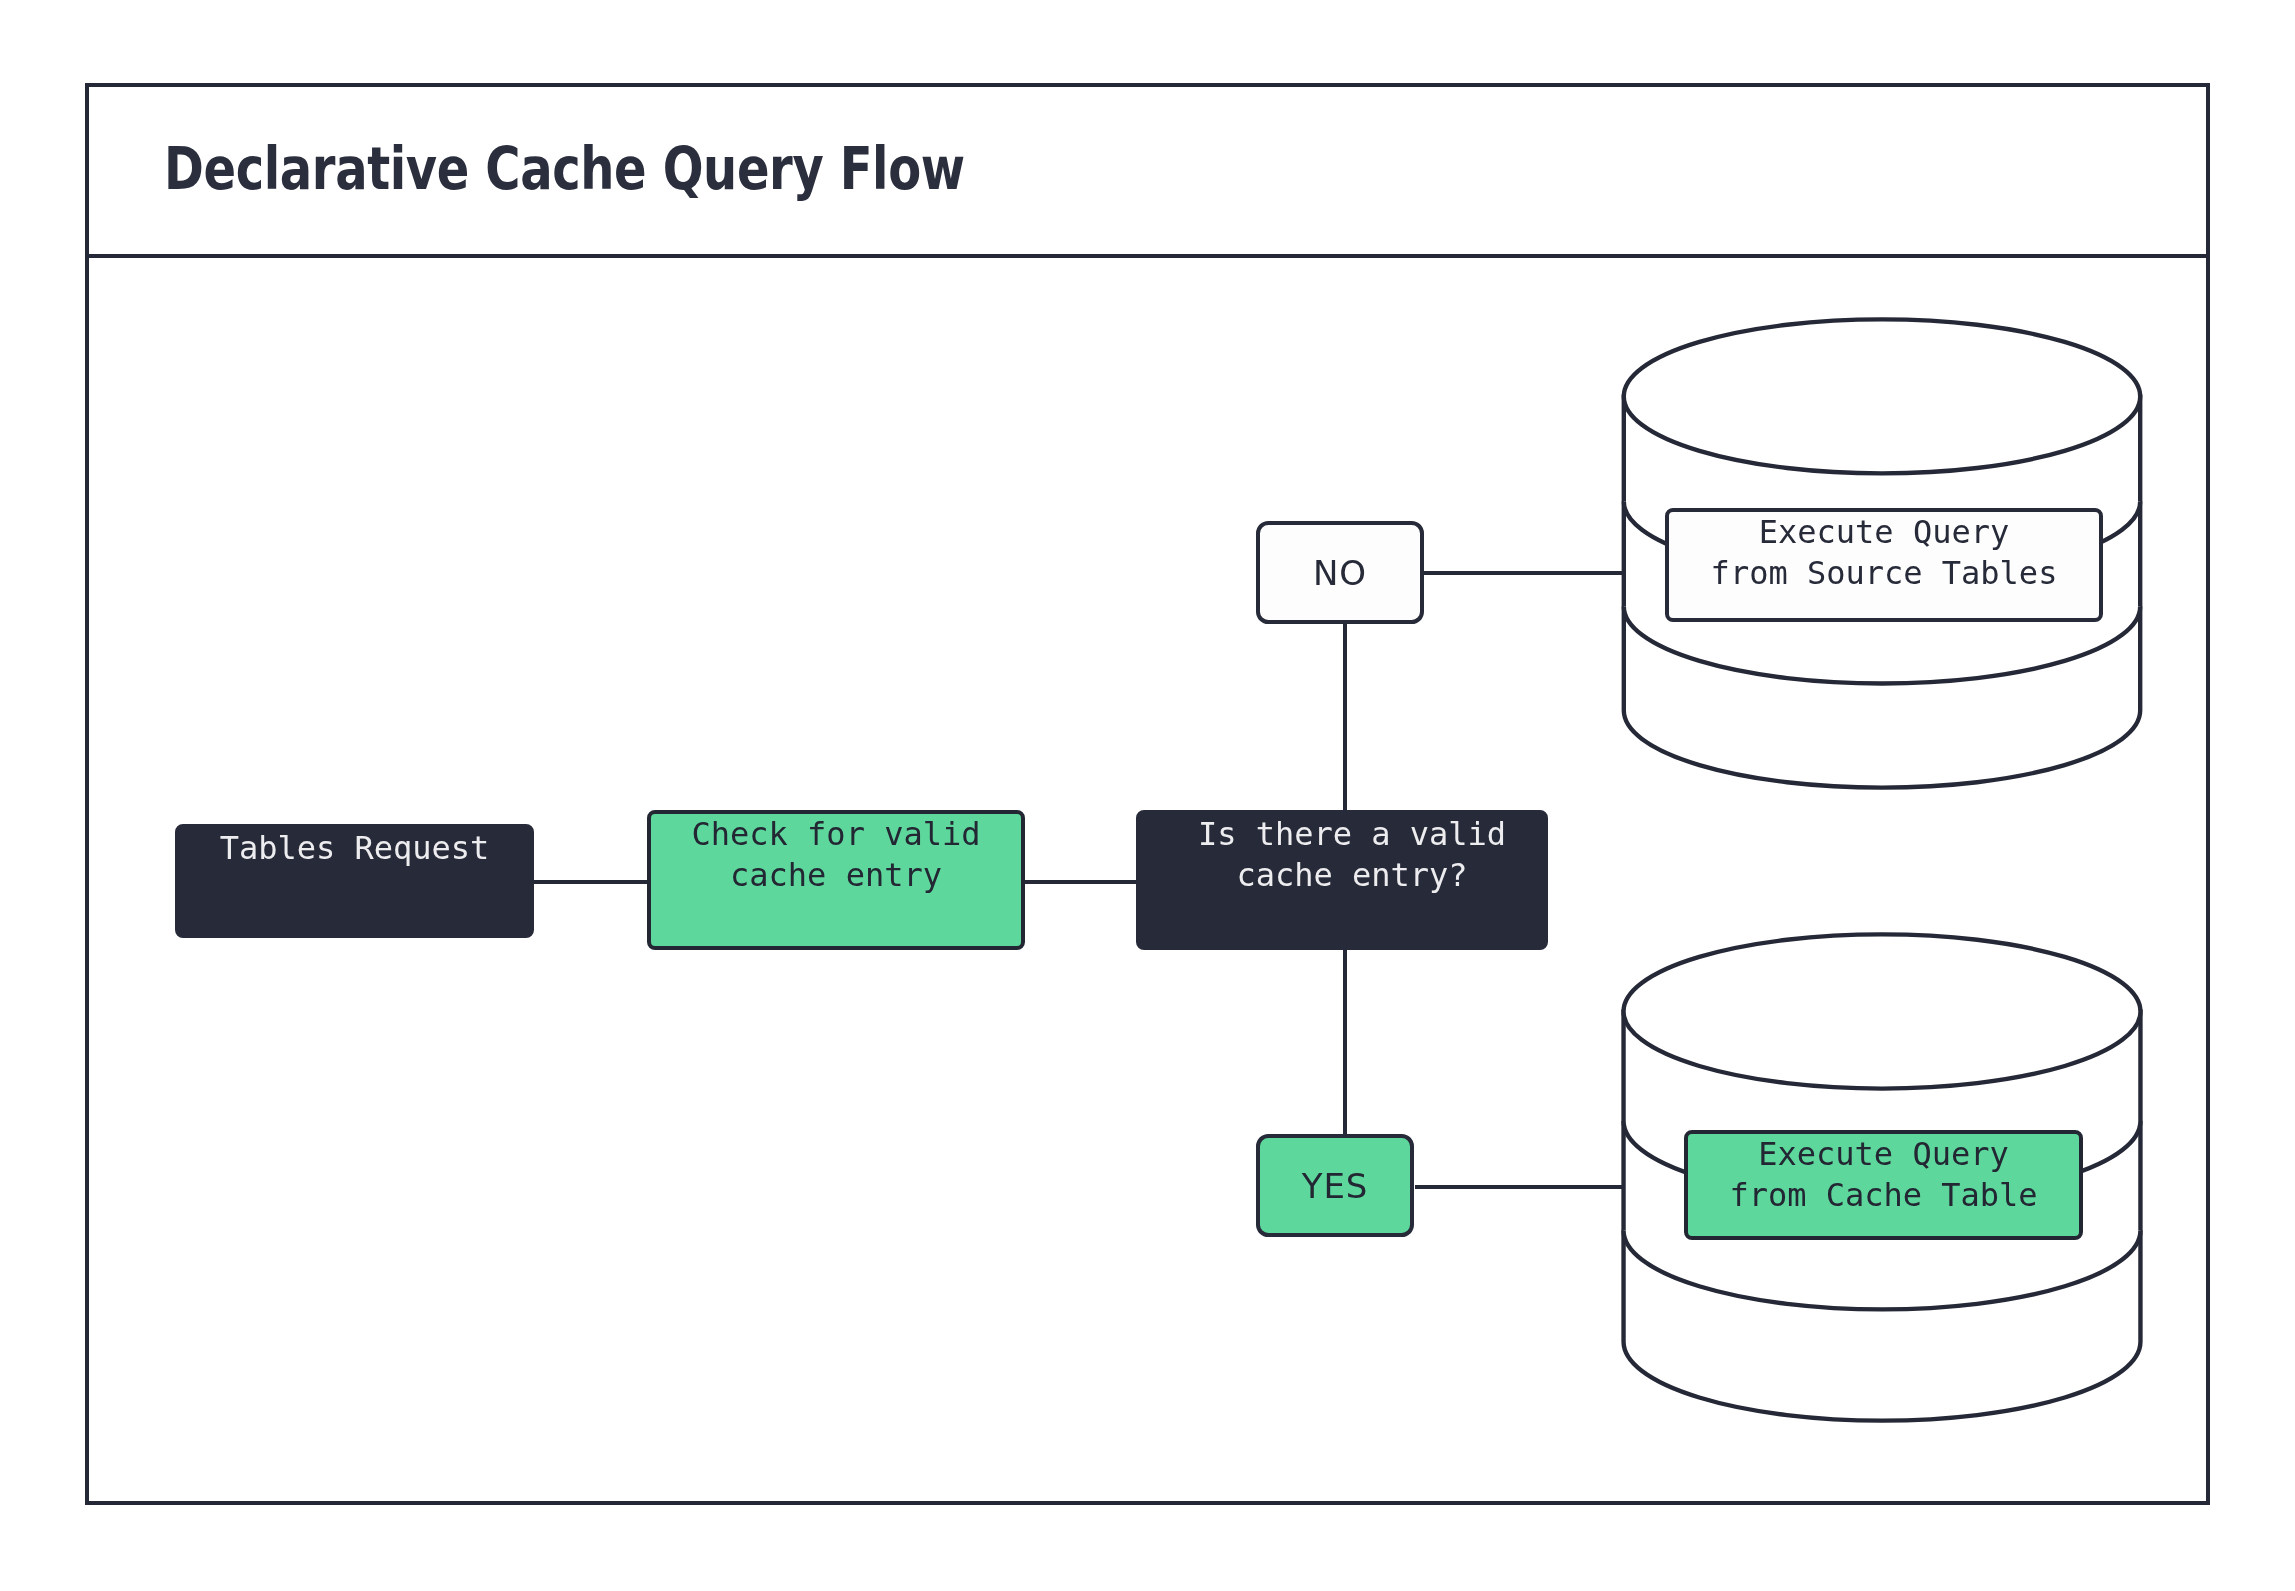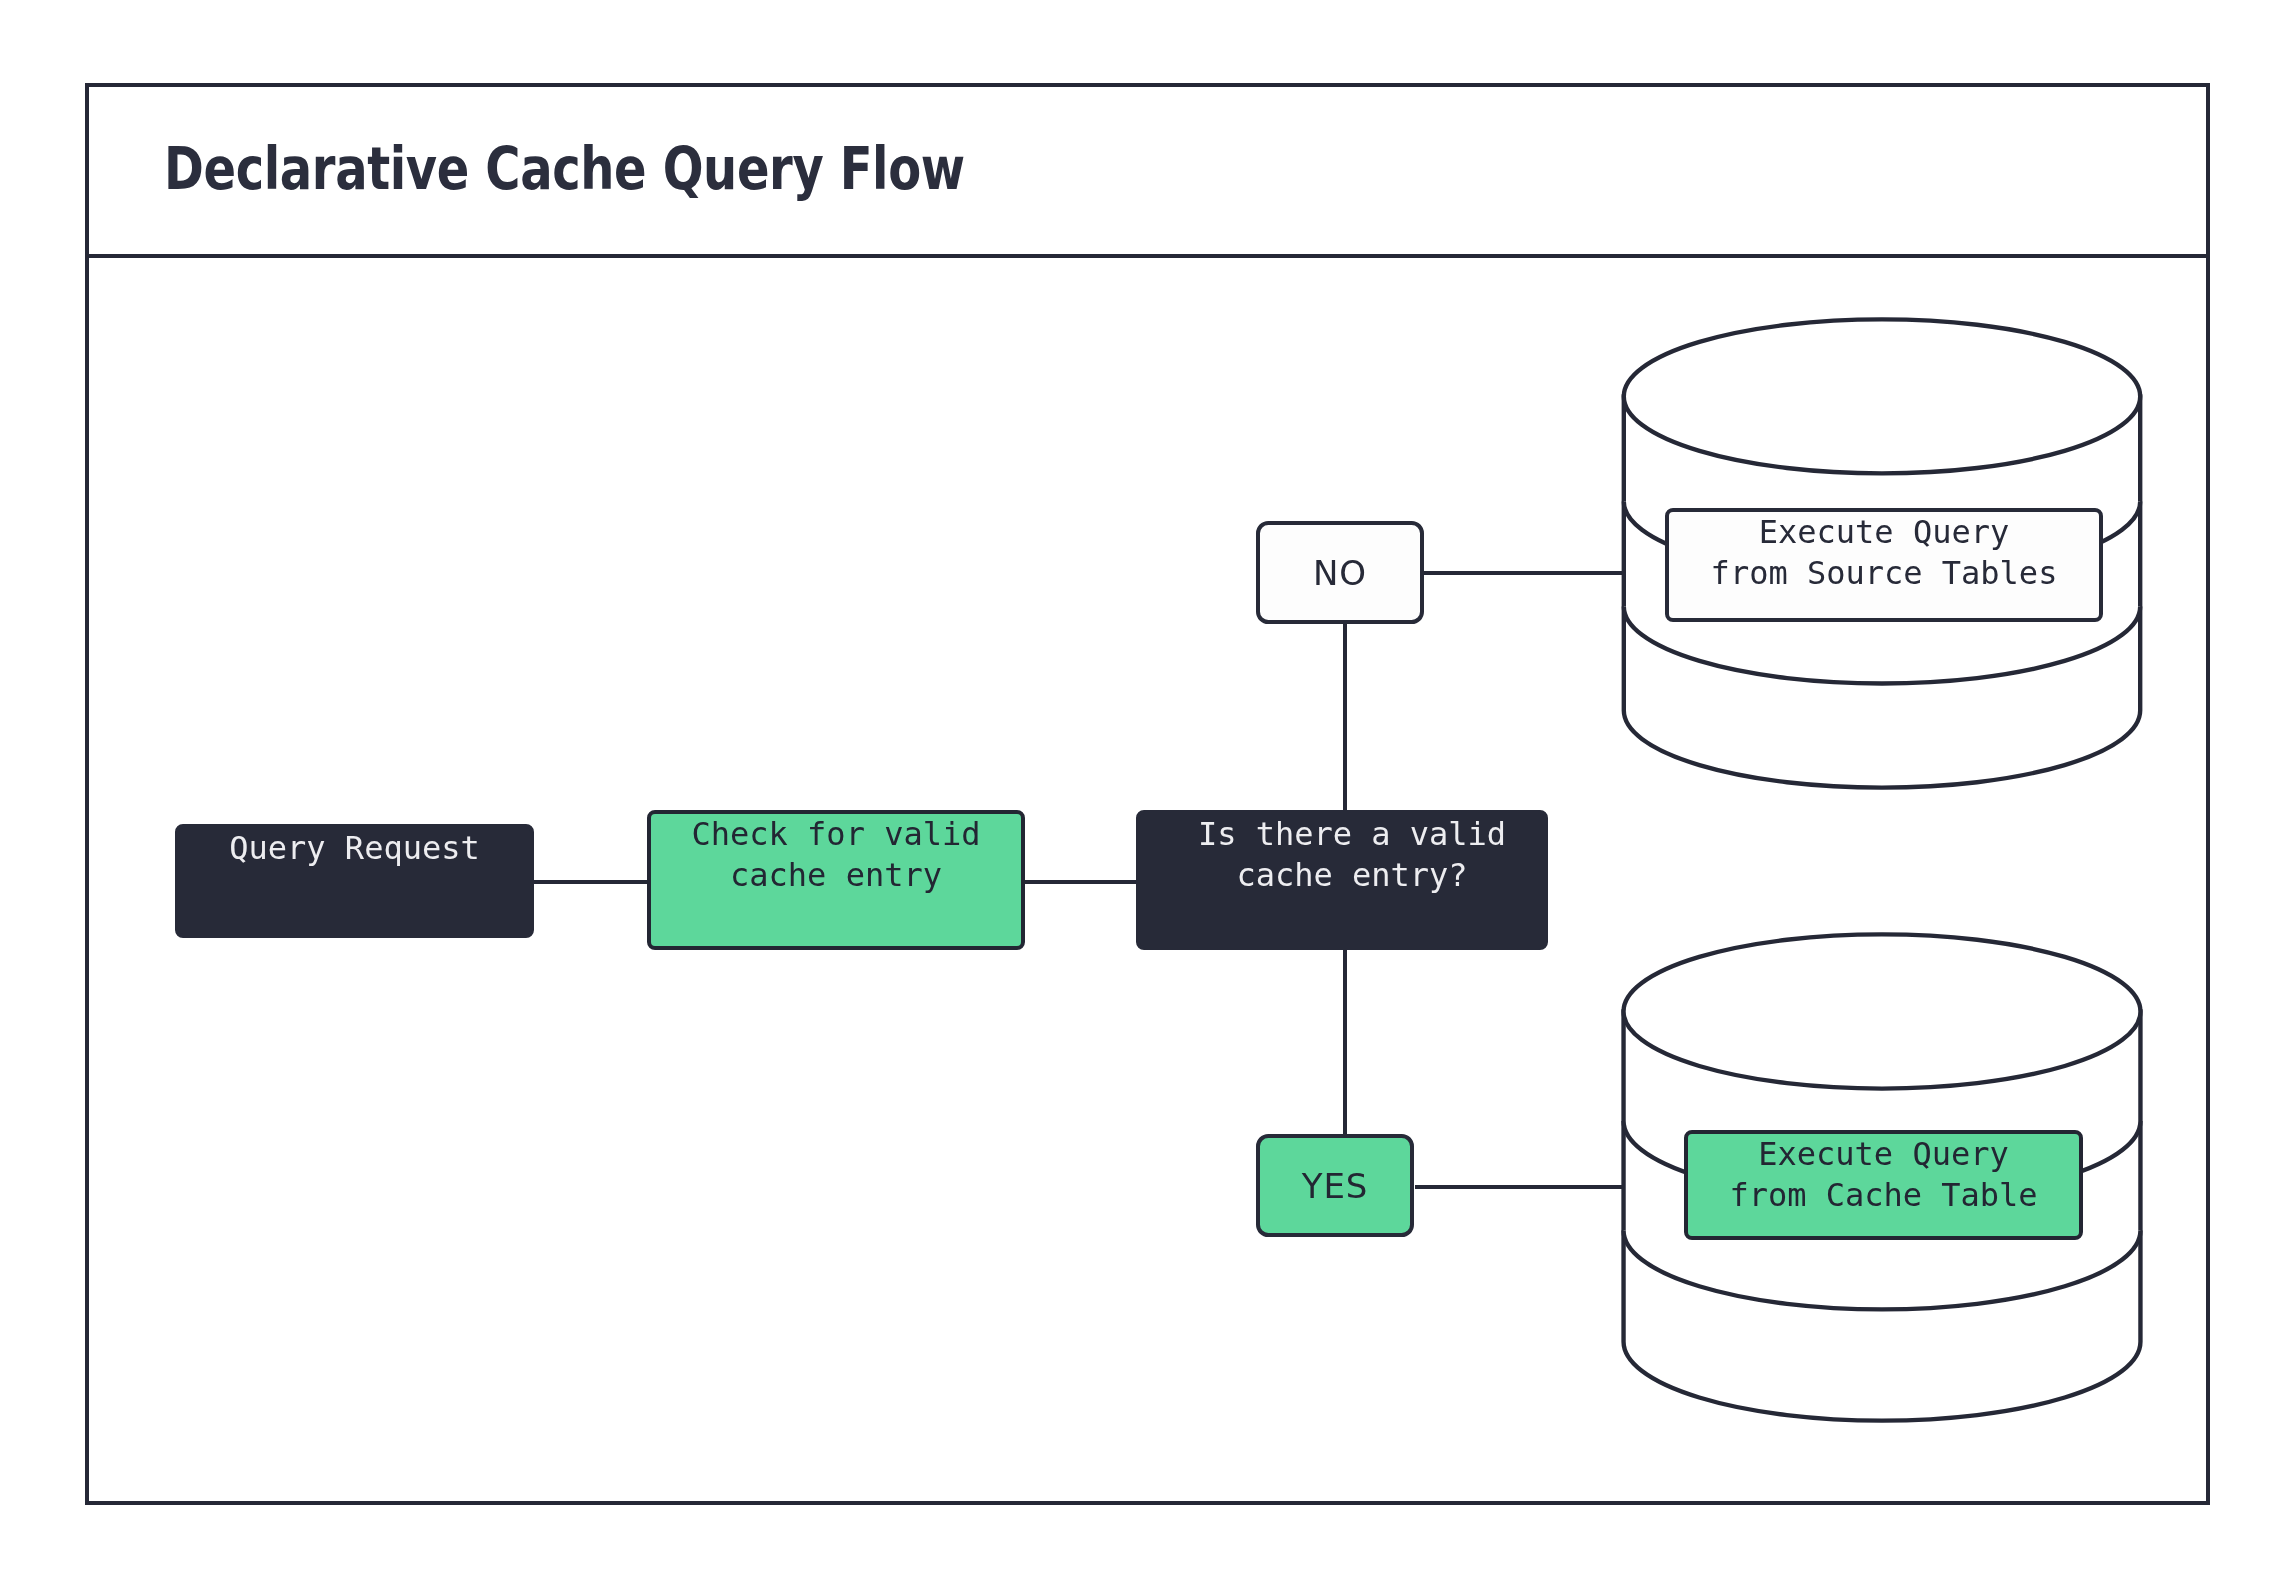--- a/index.html
+++ b/index.html
@@ -145,21 +145,21 @@
       <g stroke="#252836" stroke-width="5" fill="#ffffff">
         <path d="M5 93 L5 470 A295 90 0 0 0 595 470 L595 93 Z"></path>
         <ellipse cx="300" cy="93" rx="295" ry="88"></ellipse>
         <path d="M5 218 A295 90 0 0 0 595 218"></path>
         <path d="M5 343 A295 90 0 0 0 595 343"></path>
       </g>
     </svg>
   </div>
 
   <div class="node dark" style="left:175px; top:824px; width:359px; height:114px;">
-    <span>Query Request</span>
+    <span>Tables Request</span>
   </div>
 
   <div class="node green" style="left:647px; top:810px; width:378px; height:140px;">
     <span>Check for valid
 cache entry</span>
   </div>
 
   <div class="node dark" style="left:1136px; top:810px; width:412px; height:140px;padding-left:20px;">
     <span>Is there a valid
 cache entry?</span>

